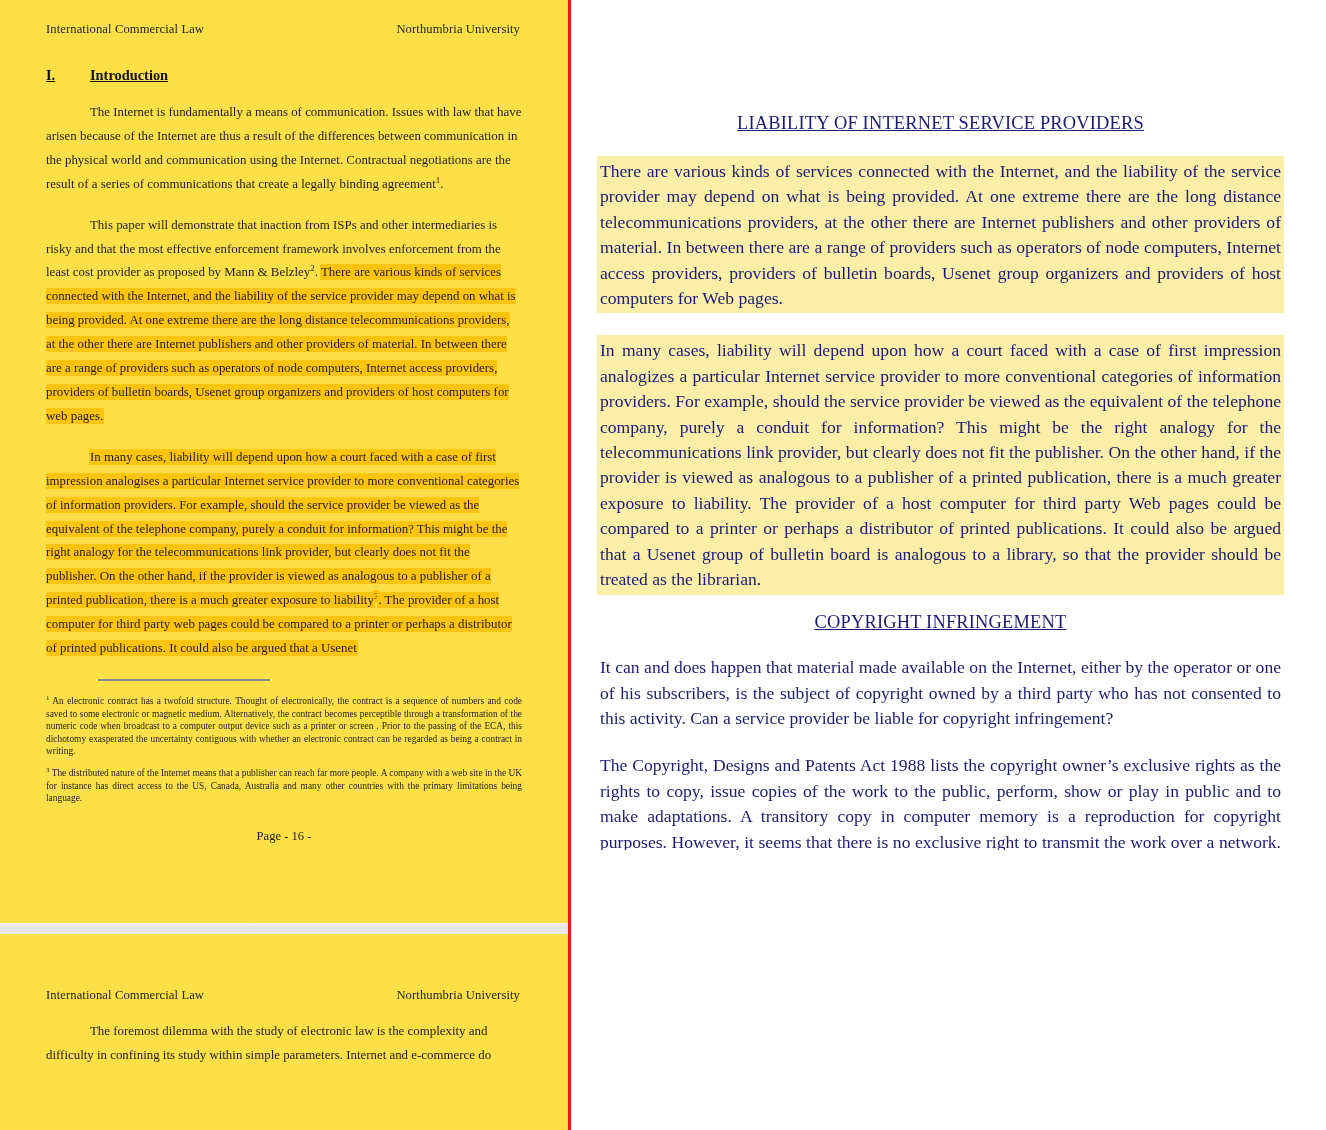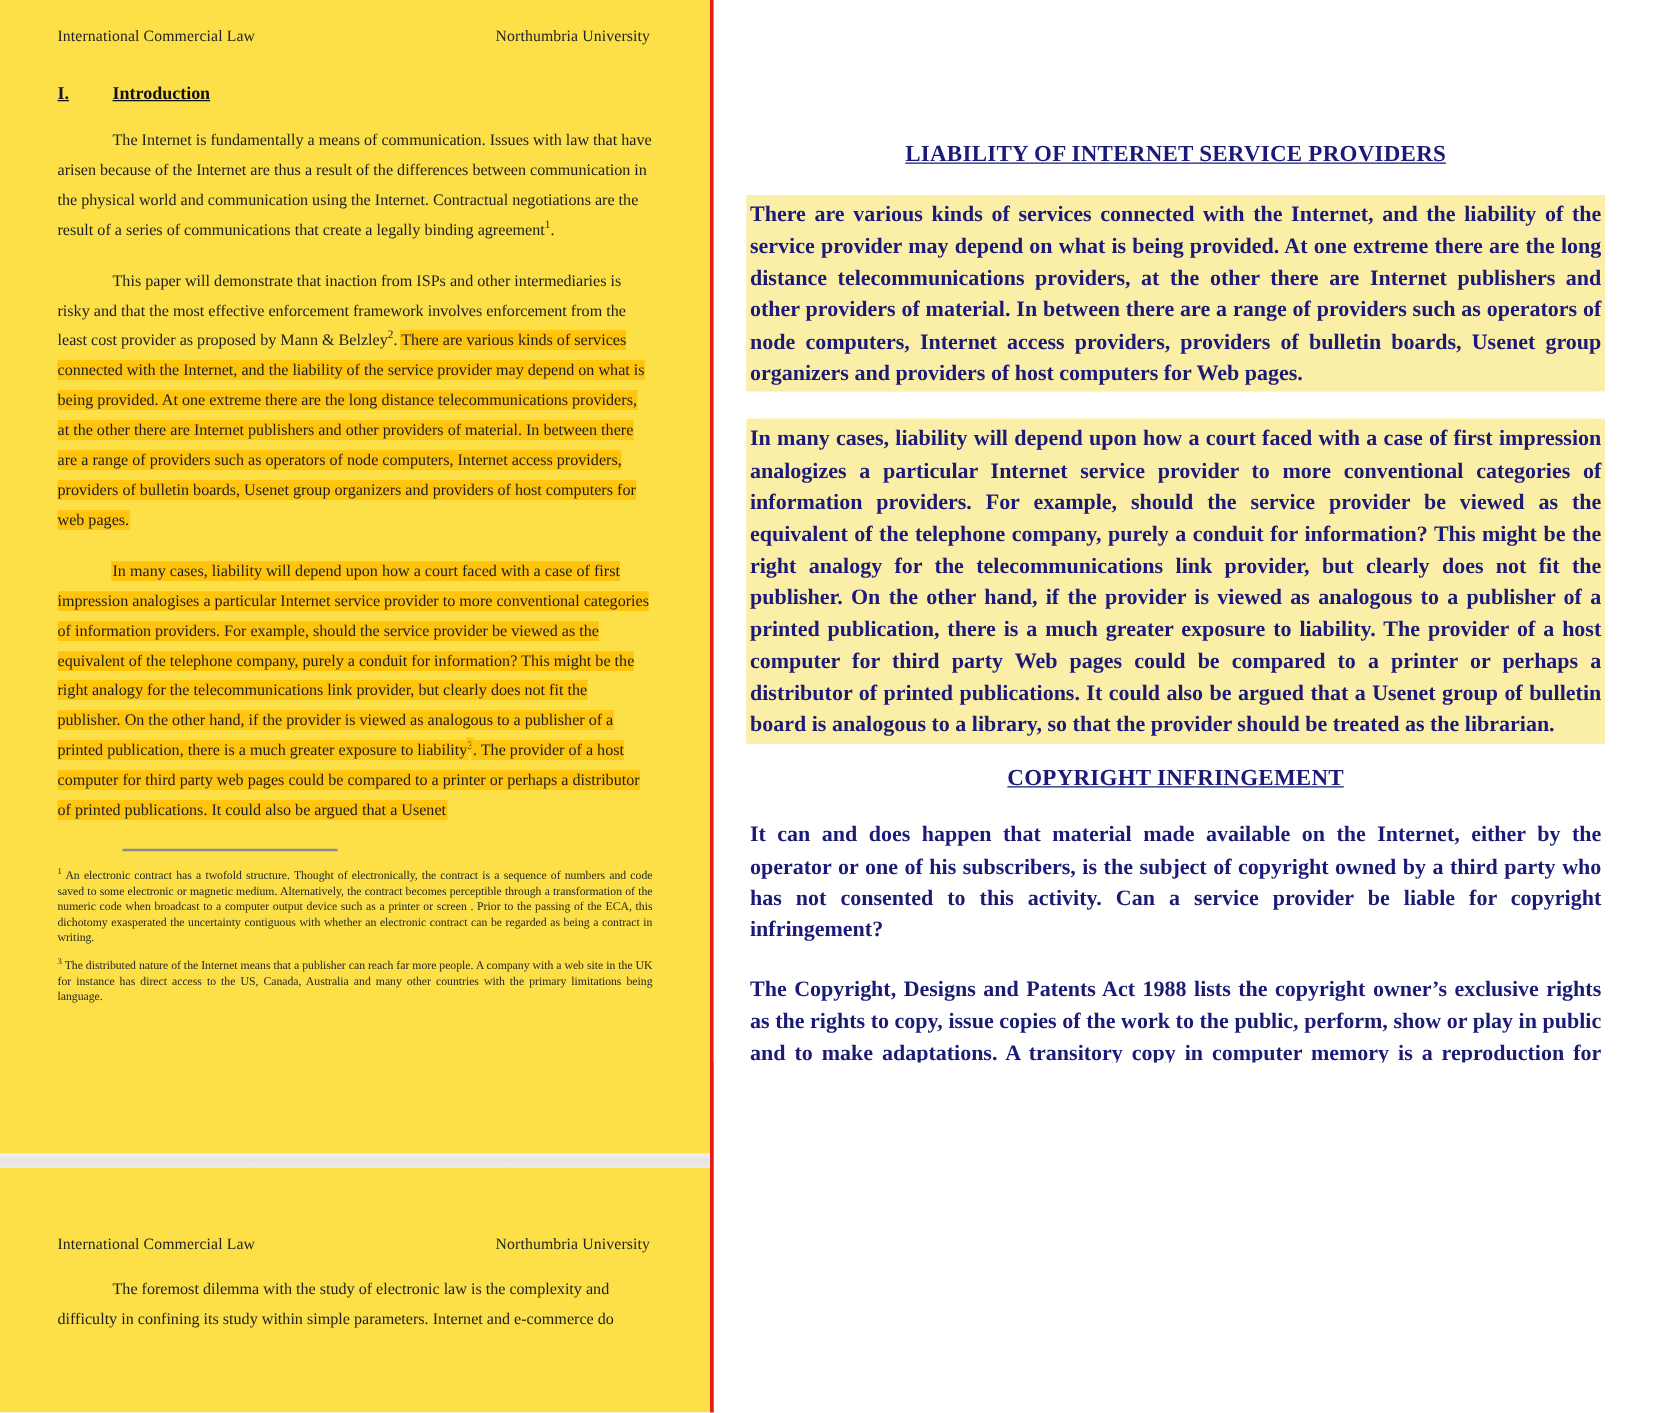--- a/index.html
+++ b/index.html
@@ -119,21 +119,20 @@
   }
 
   
   #right-pane {
     position: absolute;
     left: 571px; top: 0;
     width: 755px;
     height: 850px;
     background: #ffffff;
     overflow: hidden;
-    font-weight: bold;
   }
   .right-inner {
     position: relative;
     padding: 0 45px 0 29px;
   }
 
   .r-head {
     text-align: center;
     font-size: 18.4px;
     color: #1b1b77;
@@ -179,20 +178,21 @@
 
       <p class="body-p"><span class="hl">In many cases, liability will depend upon how a court faced with a case of first impression analogises a particular Internet service provider to more conventional categories of information providers. For example, should the service provider be viewed as the equivalent of the telephone company, purely a conduit for information? This might be the right analogy for the telecommunications link provider, but clearly does not fit the publisher. On the other hand, if the provider is viewed as analogous to a publisher of a printed publication, there is a much greater exposure to liability</span><sup class="hl">3</sup><span class="hl">. The provider of a host computer for third party web pages could be compared to a printer or perhaps a distributor of printed publications. It could also be argued that a Usenet</span></p>
 
       <div class="fn-rule"></div>
 
       <div class="footnotes">
         <p class="fn"><sup>1</sup> <span>An electronic contract has a twofold structure. Thought of electronically, the contract is a sequence of numbers and code saved to some electronic or magnetic medium. Alternatively, the contract becomes perceptible through a transformation of the numeric code when broadcast to a computer output device such as a printer or screen . Prior to the passing of the ECA, this dichotomy exasperated the uncertainty contiguous with whether an electronic contract can be regarded as being a contract in writing.</span></p>
         <p class="fn"><sup>3</sup> <span>The distributed nature of the Internet means that a publisher can reach far more people. A company with a web site in the UK for instance has direct access to the US, Canada, Australia and many other countries with the primary limitations being language.</span></p>
       </div>
 
+      <div class="page-num">Page - 16 -</div>
     </div>
   </div>
 
   <div class="page-gap"></div>
 
   <div class="doc-page" id="doc-page-2">
     <div class="page-inner" style="padding-top:54px;">
 
       <div class="run-head">
         <span class="rh-left">International Commercial Law</span>

